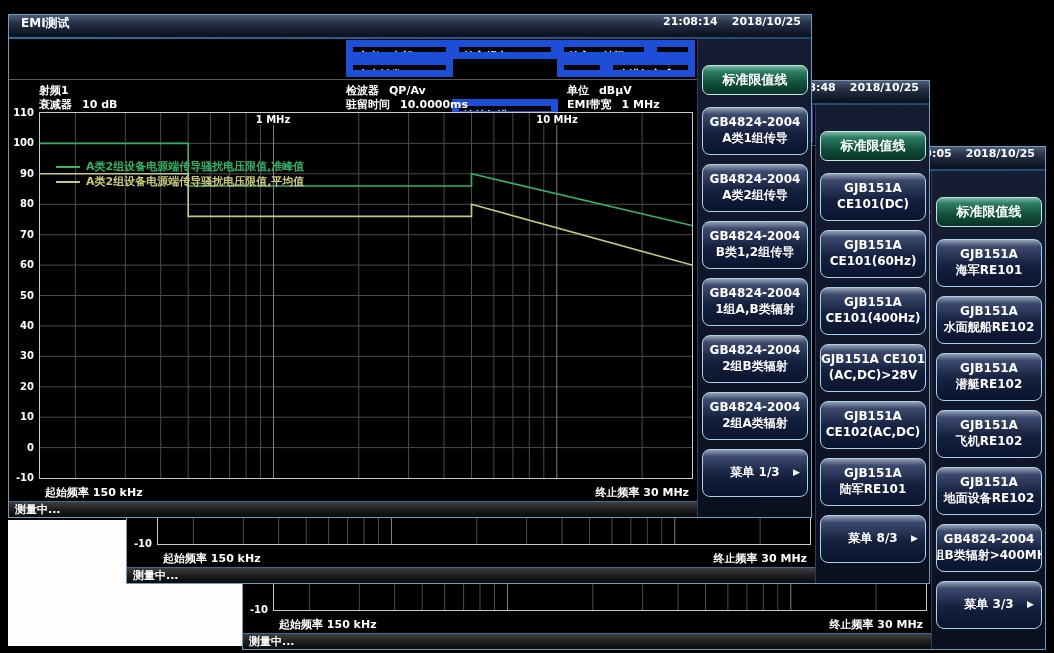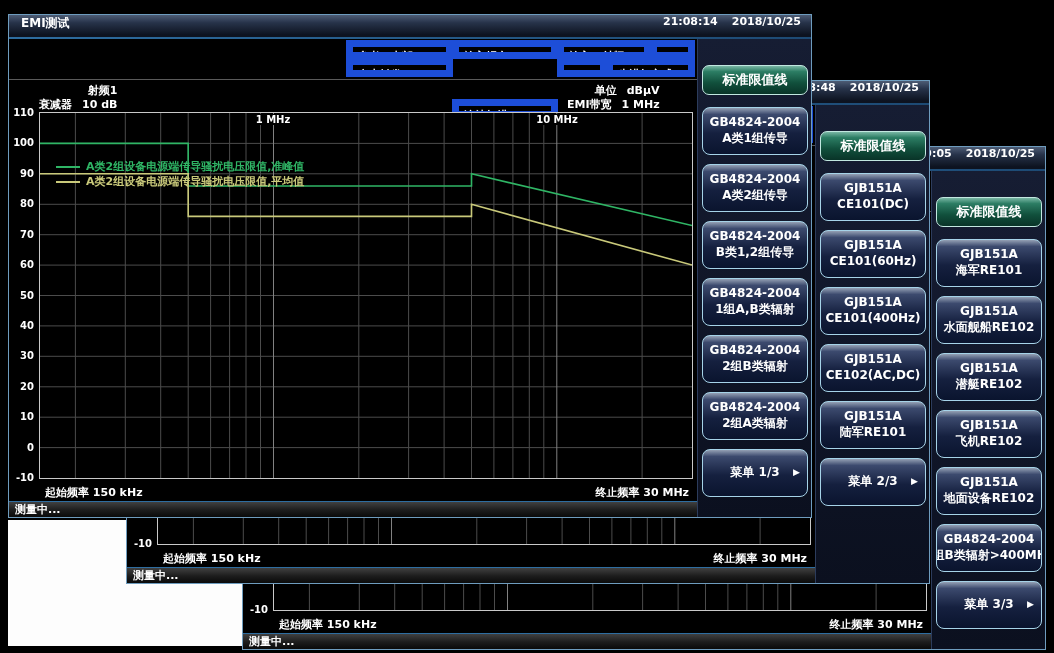--- a/index.html
+++ b/index.html
@@ -22,21 +22,21 @@
   
   .statusrow{position:absolute;left:0;top:0;width:100%;height:41px;border-bottom:1px solid #5a5a5a;box-sizing:border-box;}
   .stable{position:absolute;left:337px;top:2px;}
   .srow{display:flex;}
   .scell{height:19px;line-height:19px;border:7px solid #1d4ed8;margin-left:-1px;margin-top:-1px;
     color:#fff;font-size:11px;font-weight:bold;padding-left:5px;box-sizing:border-box;white-space:nowrap;overflow:hidden;}
   .c11{width:107px;margin-left:0;}.c12{width:106px;}.c13{width:94px;}.c14{width:45px;}
   .c21{width:107px;margin-left:0;}.c22{width:106px;margin-top:40px;}.c23{width:50px;}.c24{width:89px;}
   
   .chead{position:absolute;top:45px;left:0;right:0;height:28px;color:#fff;font-size:11px;font-weight:bold;}
-  .chcol{position:absolute;top:0;white-space:nowrap;text-align:right;}
+  .chcol{position:absolute;top:0;white-space:nowrap;}
   .chcol div{height:14px;line-height:14px;}
   .chv{margin-left:10px;}
   
   .ycol{position:absolute;left:0;top:73px;width:28px;height:369px;}
   .ylab{position:absolute;right:3px;width:100%;text-align:right;color:#fff;font-size:10px;font-weight:bold;}
   .plot{position:absolute;left:30px;top:73px;width:652px;height:365px;border:1px solid #c9c9c9;background:#000;overflow:hidden;}
   .declab{position:absolute;top:1px;transform:translateX(-50%);background:#000;padding:0 3px;
     color:#fff;font-size:10px;font-weight:bold;white-space:nowrap;}
   .legend{position:absolute;left:16px;top:46px;}
   .lrow{display:flex;align-items:center;height:15px;font-size:11px;font-weight:bold;white-space:nowrap;}
@@ -90,20 +90,24 @@
             <div class="scell c22">连续扫描</div>
             <div class="scell c23"></div>
             <div class="scell c24">步进扫方式</div>
           </div>
         </div>
       </div>
       <div class="chead">
         <div class="chcol" style="left:30px">
           <div>射频1</div>
           <div><span>衰减器</span><span class="chv">10 dB</span></div>
+        </div>
+        <div class="chcol" style="left:337px">
+          <div><span>检波器</span><span class="chv">QP/Av</span></div>
+          <div><span>驻留时间</span><span class="chv">10.0000ms</span></div>
         </div>
         <div class="chcol" style="left:558px">
           <div><span>单位</span><span class="chv">dBμV</span></div>
           <div><span>EMI带宽</span><span class="chv">1 MHz</span></div>
         </div>
       </div>
       <div class="ycol">
             <div class="ylab" style="top:-5px">110</div>
             <div class="ylab" style="top:25px">100</div>
             <div class="ylab" style="top:56px">90</div>
@@ -324,29 +328,33 @@
           </button>
       <button class="sb-btn">
             <span>GJB151A</span>
             <span>CE101(60Hz)</span>
           </button>
       <button class="sb-btn">
             <span>GJB151A</span>
             <span>CE101(400Hz)</span>
           </button>
       <button class="sb-btn">
+            <span>GJB151A CE101</span>
+            <span>(AC,DC)&gt;28V</span>
+          </button>
+      <button class="sb-btn">
             <span>GJB151A</span>
             <span>CE102(AC,DC)</span>
           </button>
       <button class="sb-btn">
             <span>GJB151A</span>
             <span>陆军RE101</span>
           </button>
       <button class="sb-btn sb-menu">
-            <span>菜单 2/3</span>
+            <span>菜单 8/3</span>
             <span class="arrow">▶</span>
           </button>
     </div>
   </div>
 </div>
     <div class="win win3">
   <div class="titlebar">
     <span class="wtitle">EMI测试</span>
     <span class="wtime"><span>21:09:05</span><span class="wdate">2018/10/25</span></span>
   </div>

